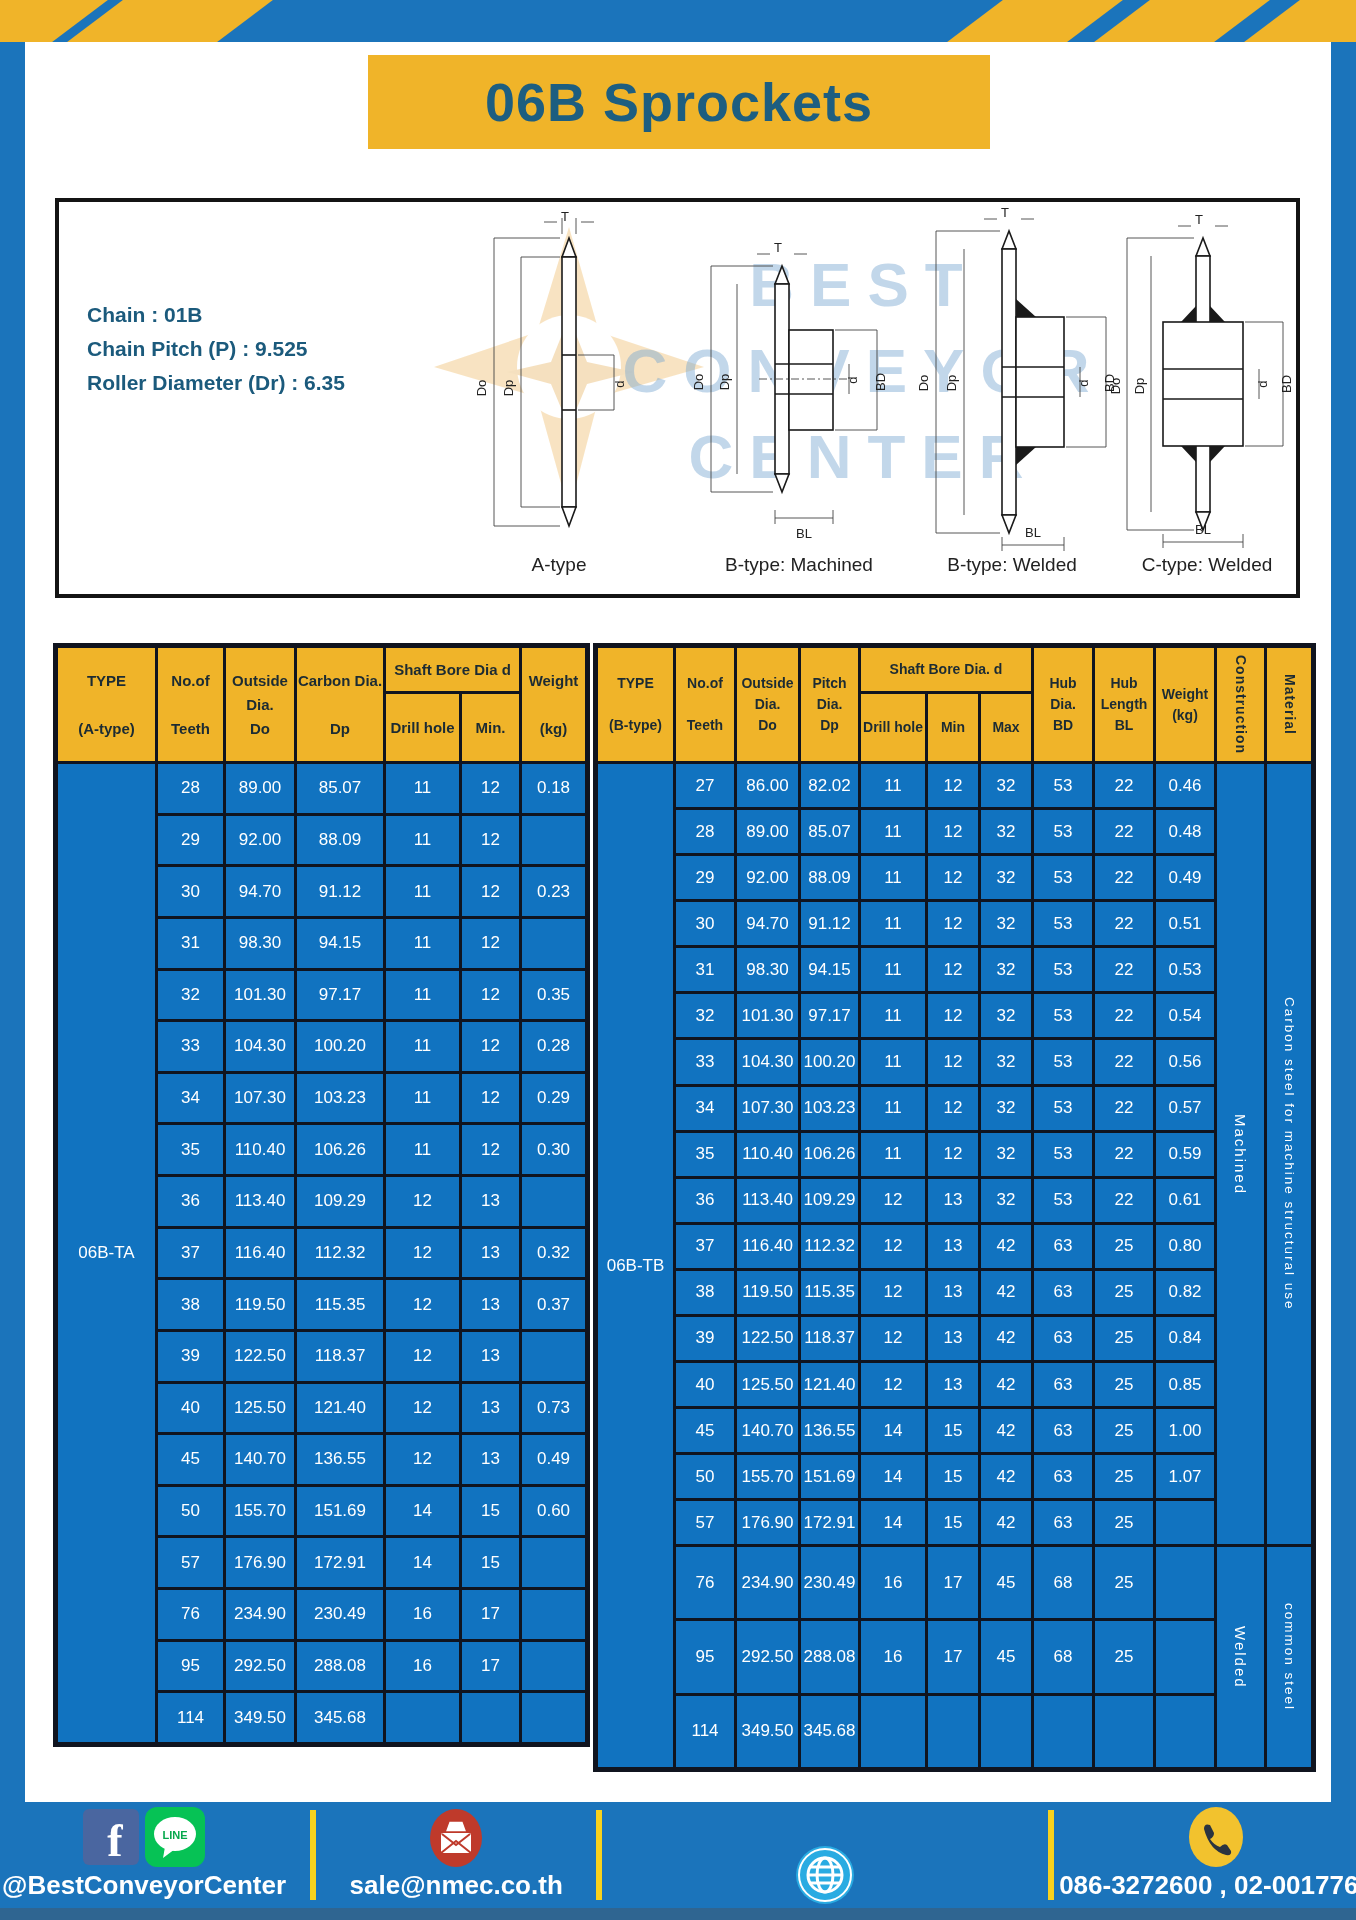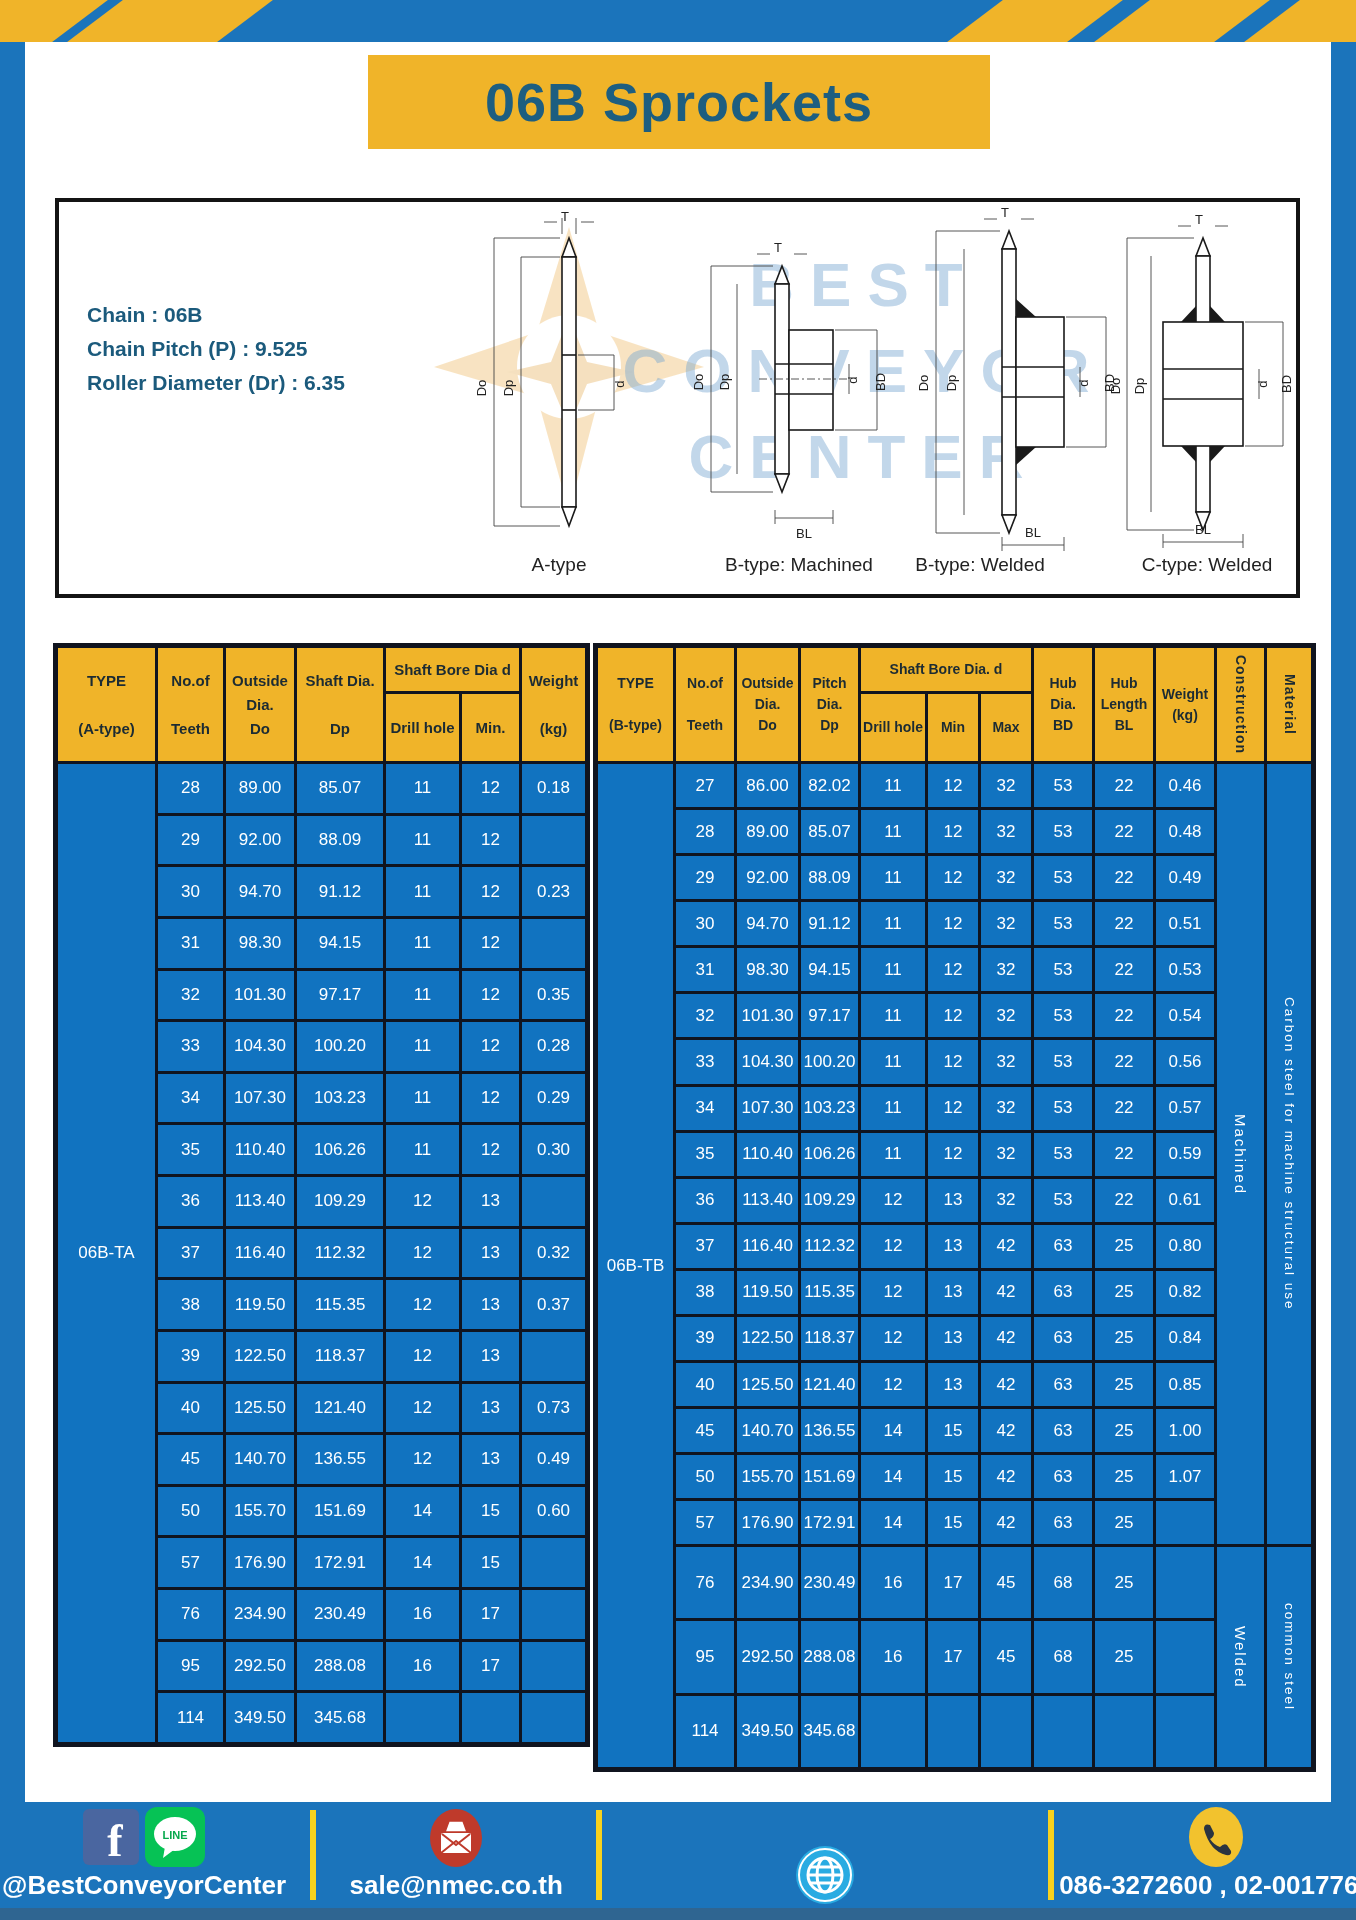--- a/index.html
+++ b/index.html
@@ -84,21 +84,21 @@
       <circle cx="140" cy="145" r="52" fill="#fff"></circle>
       <path d="M140,95 L158,140 L205,150 L158,162 L140,205 L122,162 L78,150 L122,140 Z" fill="#e09b2d"></path>
     </svg>
     <div class="watermark">
       <div>BEST</div>
       <div>CONVEYOR</div>
       <div>CENTER</div>
     </div>
 
     <div class="specs">
-      <div>Chain : 06B</div>
+      <div>Chain : 01B</div>
       <div>Chain Pitch (P) : 9.525</div>
       <div>Roller Diameter (Dr) : 6.35</div>
     </div>
 
     <svg class="drawing" style="left:405px;top:10px;" width="190" height="340" viewBox="0 0 190 340">
       <line class="dim-line" x1="93" y1="10" x2="80" y2="10"></line>
         <line class="dim-line" x1="117" y1="10" x2="130" y2="10"></line>
       <line class="dim-line" x1="98" y1="22" x2="98" y2="6"></line>
         <line class="dim-line" x1="112" y1="22" x2="112" y2="6"></line>
       <text class="dim-t" x="101" y="9" text-anchor="middle">T</text>
@@ -207,21 +207,21 @@
         <line class="dim-line" x1="134" y1="232" x2="172" y2="232"></line>
       <text class="dim-t" transform="rotate(-90 180 170)" x="180" y="170" text-anchor="middle">BD</text>
       <line class="dim-line" x1="52" y1="320" x2="52" y2="334"></line>
         <line class="dim-line" x1="132" y1="320" x2="132" y2="334"></line>
       <line class="dim-line" x1="52" y1="328" x2="132" y2="328"></line>
       <text class="dim-t" x="92" y="326" dy="-6" text-anchor="middle">BL</text>
     </svg>
 
     <div class="dlabel" style="left:420px;width:160px;text-align:center;">A-type</div>
     <div class="dlabel" style="left:640px;width:200px;">B-type: Machined</div>
-    <div class="dlabel" style="left:831px;width:180px;">B-type: Welded</div>
+    <div class="dlabel" style="left:863px;width:180px;">B-type: Welded</div>
     <div class="dlabel" style="left:1058px;width:180px;">C-type: Welded</div>
   </div>
 
   <div class="twrap" style="left:55px;top:645px;width:530px;height:1100px;">
     <table id="tableA">
       <colgroup>
         <col style="width:100px">
           <col style="width:68px">
           <col style="width:71px">
           <col style="width:89px">
@@ -233,21 +233,21 @@
         <tr class="h1">
           <th rowspan="2">TYPE
 
 (A-type)</th>
           <th rowspan="2">No.of
 
 Teeth</th>
           <th rowspan="2">Outside
 Dia.
 Do</th>
-          <th rowspan="2">Shaft Dia.
+          <th rowspan="2">Carbon Dia.
 
 Dp</th>
           <th colspan="2">Shaft Bore Dia d</th>
           <th rowspan="2">Weight
 
 (kg)</th>
         </tr>
         <tr class="h2">
           <th>Drill hole</th>
           <th>Min.</th>

